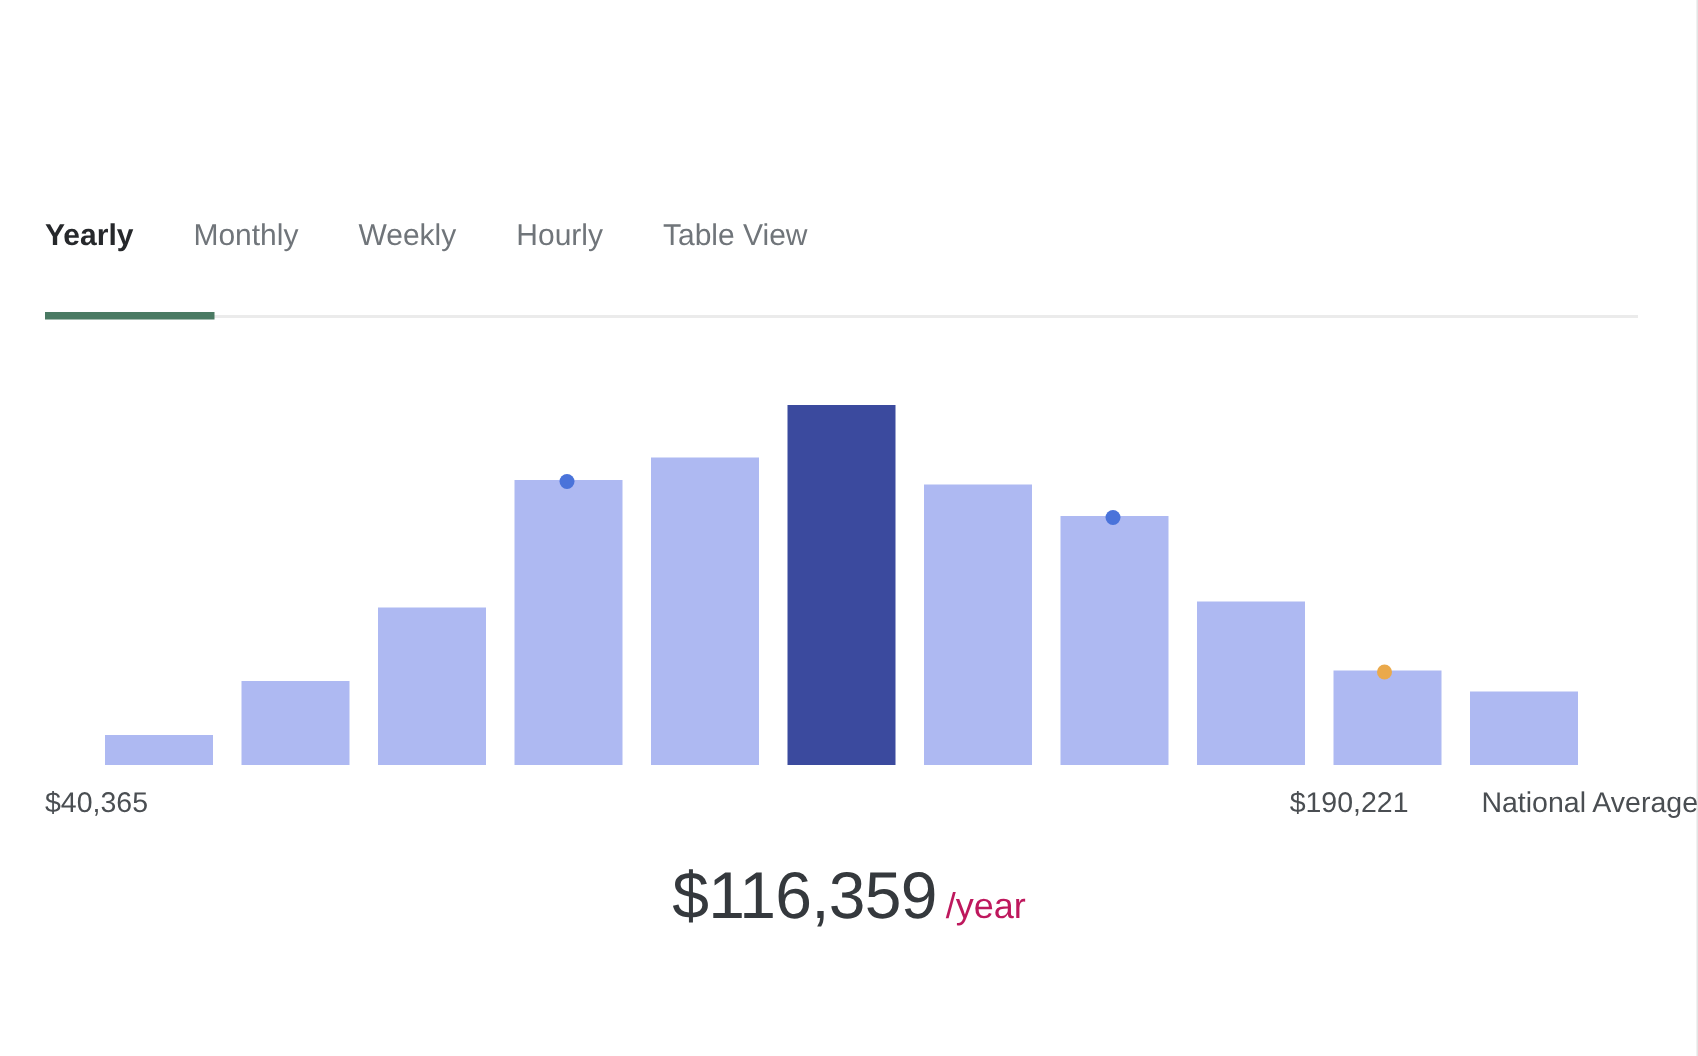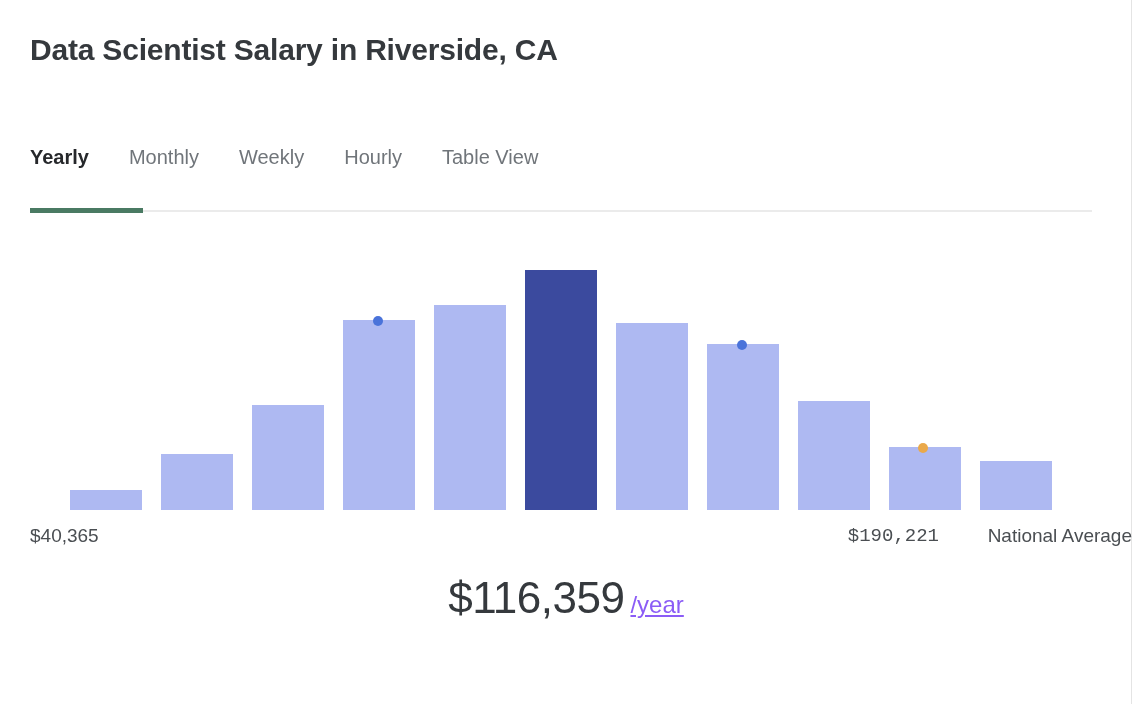--- a/index.html
+++ b/index.html
@@ -119,21 +119,21 @@
   
   .axis-label {
     position: absolute;
     font-size: 19px;
     color: #4a4e52;
     white-space: nowrap;
     line-height: 22px;
   }
   .axis-min    { left: 30px;  top: 525px; }
   .axis-center { left: 0;     top: 525px; width: 1132px; text-align: right; }
-  .axis-max    { right: 42px; top: 525px; font-family: Liberation Mono, monospace; }
+  .axis-max    { right: 42px; top: 525px; }
 
   
   .summary {
     position: absolute;
     left: 0;
     top: 570px;
     width: 1132px;
     text-align: center;
   }
   .summary-primary {
@@ -141,23 +141,22 @@
     line-height: 56px;
     white-space: nowrap;
   }
   .summary-primary .amount {
     font-size: 44px;
     color: #35393d;
     letter-spacing: -0.5px;
   }
   .summary-primary .unit {
     font-size: 24px;
-    color: #8b5cf6;
+    color: #be185d;
     margin-left: 6px;
-    text-decoration: underline;
   }
   .summary-secondary {
     display: block;
     line-height: 46px;
     white-space: nowrap;
     margin-top: 4px;
   }
   .summary-secondary .amount {
     font-size: 34px;
     color: #35393d;
@@ -166,21 +165,20 @@
     font-size: 21px;
     color: #4a4e52;
     margin-left: 4px;
   }
 </style>
 </head>
 <body>
 
 <div class="page">
 
-  <div class="page-title">Data Scientist Salary in Riverside, CA</div>
 
   <div class="tabs">
     <div class="tabs-row">
         <div class="tab active">Yearly</div>
         <div class="tab">Monthly</div>
         <div class="tab">Weekly</div>
         <div class="tab">Hourly</div>
         <div class="tab">Table View</div>
       </div>
     <div class="tabs-divider"></div>

